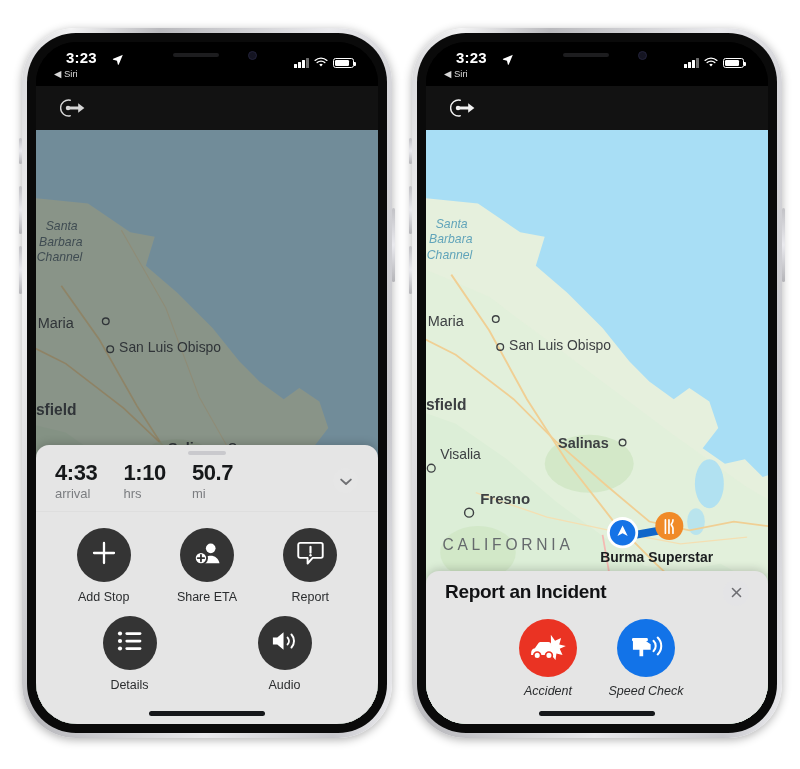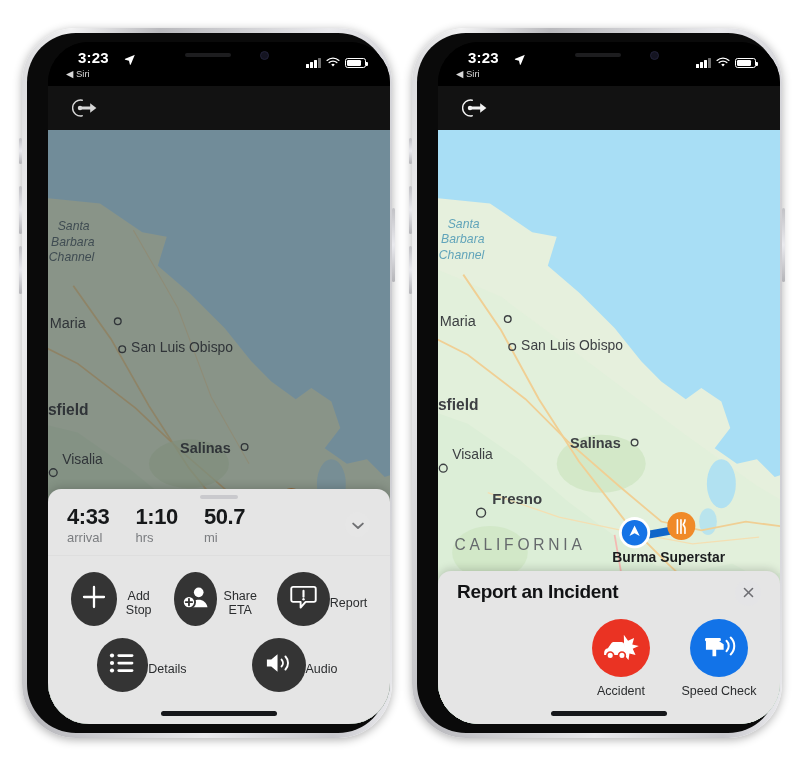--- a/index.html
+++ b/index.html
@@ -20,21 +20,21 @@
     box-shadow: 0 2px 10px rgba(0,0,0,.30);
   }
   .phone.left  { left: 22px; }
   .phone.right { left: 412px; }
   .bezel {
     position: relative; width: 100%; height: 100%;
     background: #0a0a0a; border-radius: 49px; padding: 9px;
   }
   .screen {
     position: relative; width: 100%; height: 100%;
-    background: #000; border-radius: 41px; overflow: hidden; margin-left: 12px;
+    background: #000; border-radius: 41px; overflow: hidden;
   }
 
   
   .btn-side {
     position: absolute; width: 3px; border-radius: 2px;
     background: linear-gradient(180deg,#c2c2c6,#eaeaee,#b4b4b8);
   }
   .btn-silent { left: -3px; top: 110px; height: 26px; }
   .btn-volup  { left: -3px; top: 158px; height: 48px; }
   .btn-voldn  { left: -3px; top: 218px; height: 48px; }
@@ -119,38 +119,38 @@
   .eta-lbl { font-size: 13px; color: #7b7d80; margin-top: 1px; }
   .chev-btn {
     position: absolute; right: 20px; top: 13px;
     width: 25px; height: 25px; border-radius: 50%; background: #e6e6e6;
     display: flex; align-items: center; justify-content: center;
   }
   .divider { height: 1px; background: #dedede; margin: 0 0 0 0; }
 
   .grid { padding: 16px 0 4px; }
   .grid-row { display: flex; justify-content: space-around; padding: 0 16px 12px; }
-  .cell { width: 90px; display: flex; flex-direction: row; align-items: center; }
+  .cell { width: 90px; display: flex; flex-direction: column; align-items: center; }
   .circle {
     width: 54px; height: 54px; border-radius: 50%;
     display: flex; align-items: center; justify-content: center;
     background: #343434;
   }
   .circle.red { background: #f53c34; }
   .cell-lbl { font-size: 12.5px; color: #2b2d2f; margin-top: 8px; text-align: center; }
 
   
   .sheet-head { display: flex; align-items: center; padding: 10px 19px 2px; position: relative; }
   .sheet-title { font-size: 19px; font-weight: bold; color: #111214; letter-spacing: -.3px; }
   .close-btn {
     position: absolute; right: 19px; top: 9px;
     width: 26px; height: 26px; border-radius: 50%; background: #e4e4e6;
     display: flex; align-items: center; justify-content: center;
   }
-  .inc-row { display: flex; justify-content: flex-end; padding: 14px 12px 8px; }
+  .inc-row { display: flex; justify-content: center; padding: 14px 12px 8px; font-style: italic; }
   .inc-cell { width: 98px; display: flex; flex-direction: column; align-items: center; }
   .inc-circle { width: 58px; height: 58px; border-radius: 50%; display:flex; align-items:center; justify-content:center; }
   .inc-lbl { font-size: 12.5px; color: #2b2d2f; margin-top: 7px; text-align: center; }
 
   .home-ind {
     position: absolute; left: 50%; transform: translateX(-50%); bottom: 8px;
     width: 116px; height: 5px; border-radius: 3px; background: #15171a; z-index: 9;
   }
 </style>
 </head>

